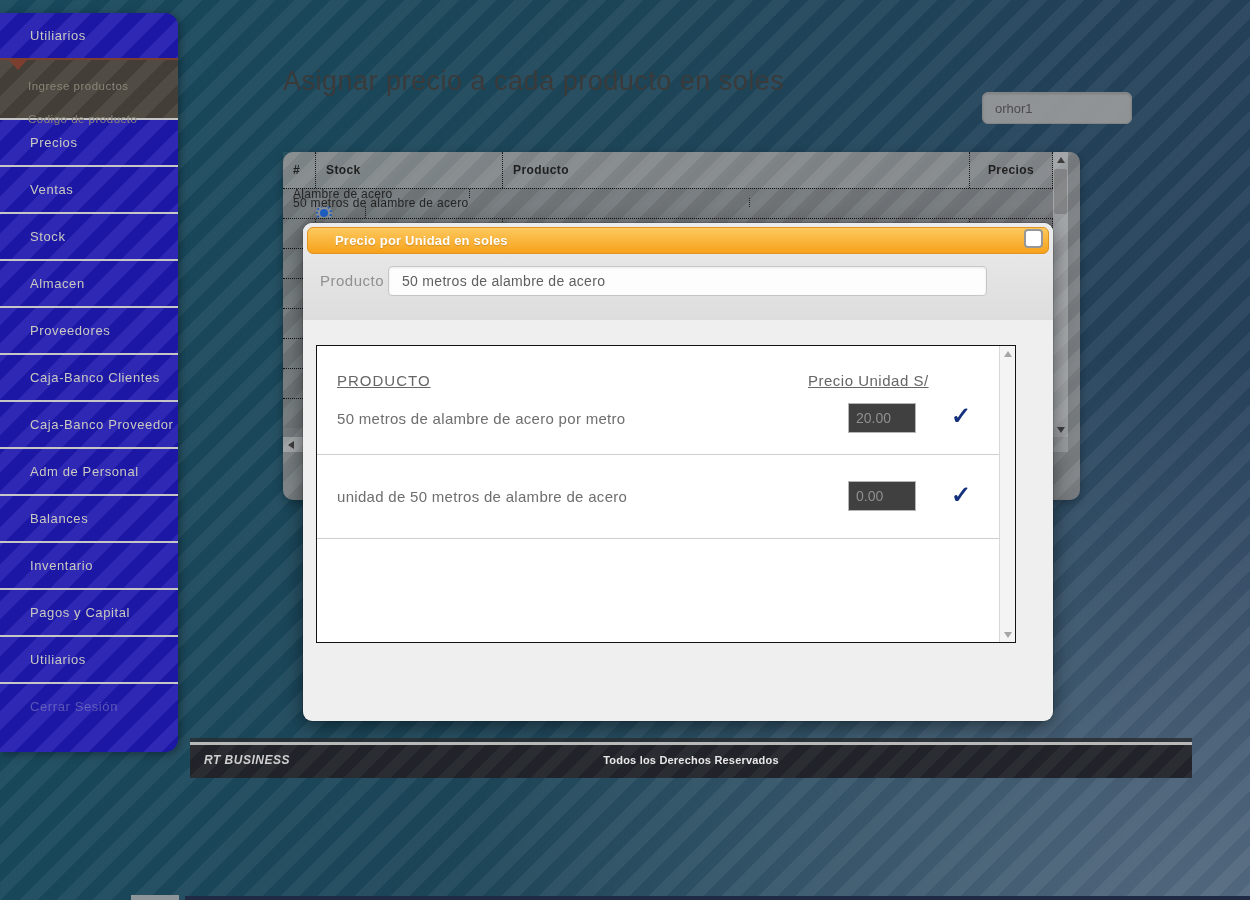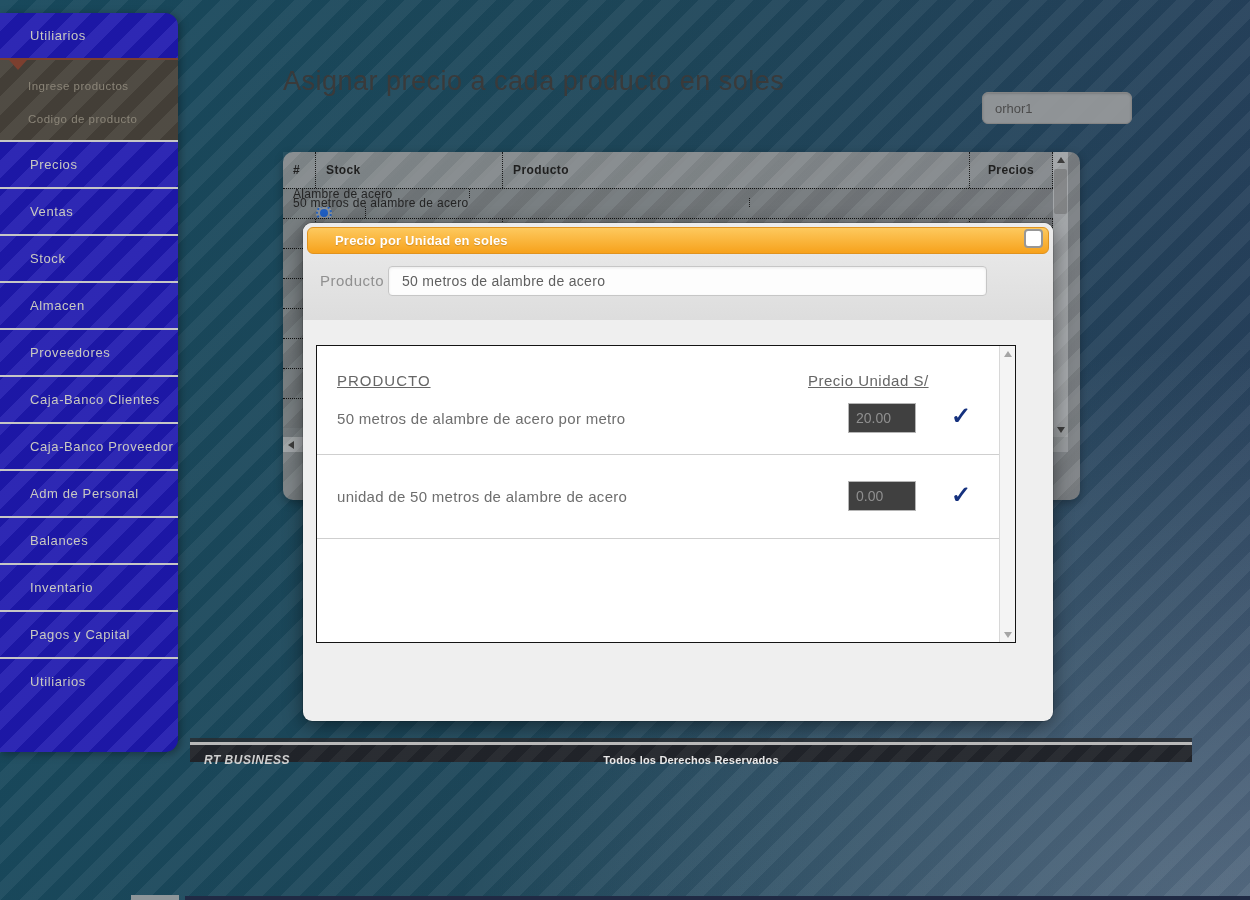--- a/index.html
+++ b/index.html
@@ -28,21 +28,21 @@
   }
   .side-item{
     height:47px; display:flex; align-items:center; padding-left:30px;
     border-top:2px solid #c6c6c6;
     color:#c9c9c1; font-size:13px; letter-spacing:0.6px; cursor:pointer;
     white-space:nowrap;
   }
   .side-item.first{ height:45px; border-top:none; }
   .side-item.logout{ color:rgba(175,175,205,0.42); }
   .submenu{
-    position:relative; height:82px; padding-top:10px;
+    position:relative; height:60px; padding-top:10px;
     border-top:2px solid #7c3f2f;
     background:
       repeating-linear-gradient(135deg, rgba(255,255,255,0.05) 0 13px, rgba(0,0,0,0.06) 13px 26px),
       #47423a;
   }
   .submenu::after{
     content:""; position:absolute; top:0; left:9px;
     border-left:9px solid transparent; border-right:9px solid transparent;
     border-top:10px solid #7c3f2f;
   }
@@ -154,21 +154,21 @@
     position:absolute; left:531px; width:68px; height:30px;
     background:#404040; border:1px solid #b5b5b5;
     font-size:14px; color:#8f8f8f; padding-left:7px;
     font-family:"Liberation Sans", sans-serif; outline:none;
   }
   .pt2-check{ position:absolute; left:634px; font-size:24px; font-weight:700; color:#15317e; cursor:pointer; line-height:1; }
   .pt2-divider{ position:absolute; left:0; right:16px; border-top:1px solid #cfcfcf; }
 
   
   .footer{
-    position:absolute; left:190px; top:742px; width:1002px; height:20px;
+    position:absolute; left:190px; top:742px; width:1002px; height:36px;
     background:
       repeating-linear-gradient(135deg, rgba(255,255,255,0.035) 0 11px, rgba(0,0,0,0.05) 11px 22px),
       #22252b;
     border-top:3px solid #b9b9b9;
     box-shadow:0 -4px 0 rgba(40,42,46,0.8);
   }
   .footer-brand{
     position:absolute; left:14px; top:8px;
     font-style:italic; font-weight:700; font-size:12px; color:#cfcfcf; letter-spacing:0.5px;
   }
@@ -195,20 +195,21 @@
   <div class="side-item">Stock</div>
   <div class="side-item">Almacen</div>
   <div class="side-item">Proveedores</div>
   <div class="side-item">Caja-Banco Clientes</div>
   <div class="side-item">Caja-Banco Proveedor</div>
   <div class="side-item">Adm de Personal</div>
   <div class="side-item">Balances</div>
   <div class="side-item">Inventario</div>
   <div class="side-item">Pagos y Capital</div>
   <div class="side-item">Utiliarios</div>
+  <div class="side-item logout">Cerrar Sesión</div>
 </aside>
 
 <div class="page-title">Asignar precio a cada producto en soles</div>
 <input class="code-input" type="text" readonly="" value="orhor1" style="">
 
 <div class="products-panel">
   <div class="pt-header">
     <div class="cell c-num">#</div>
     <div class="cell c-tipo">Stock</div>
     <div class="cell c-prod">Producto</div>

